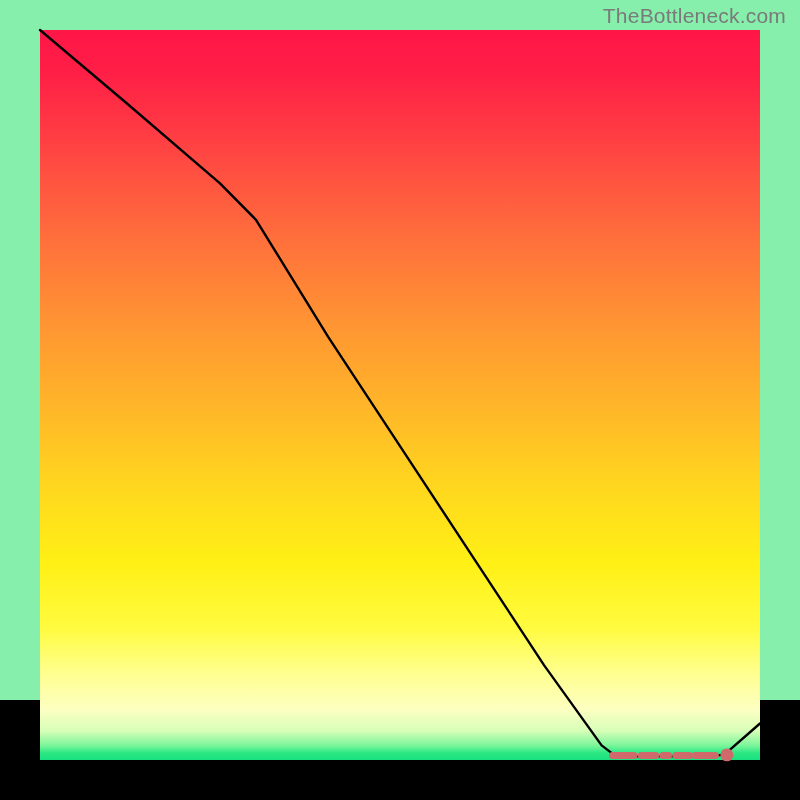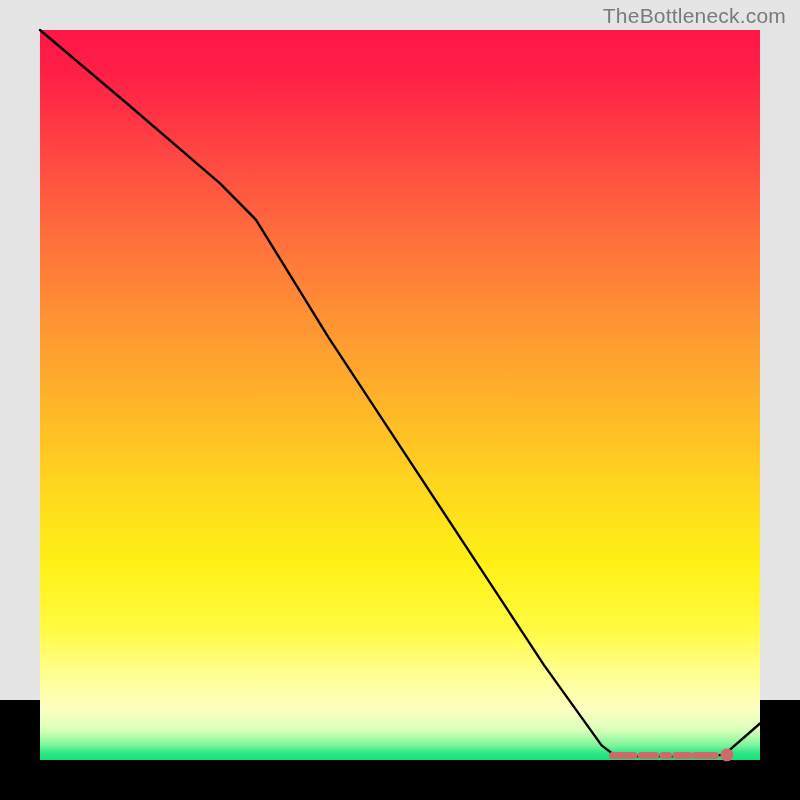--- a/index.html
+++ b/index.html
@@ -8,21 +8,21 @@
     width: 800px;
     height: 800px;
     background: #000000;
     font-family: Arial, Helvetica, sans-serif;
     overflow: hidden;
   }
   .frame {
     position: relative;
     width: 800px;
     height: 700px;
-    background: #e5e5e5;
+    background: #86efac;
   }
   .attribution {
     position: absolute;
     top: 4px;
     right: 14px;
     color: #7a7a7a;
     font-size: 21px;
     font-weight: 400;
     letter-spacing: 0.2px;
   }

